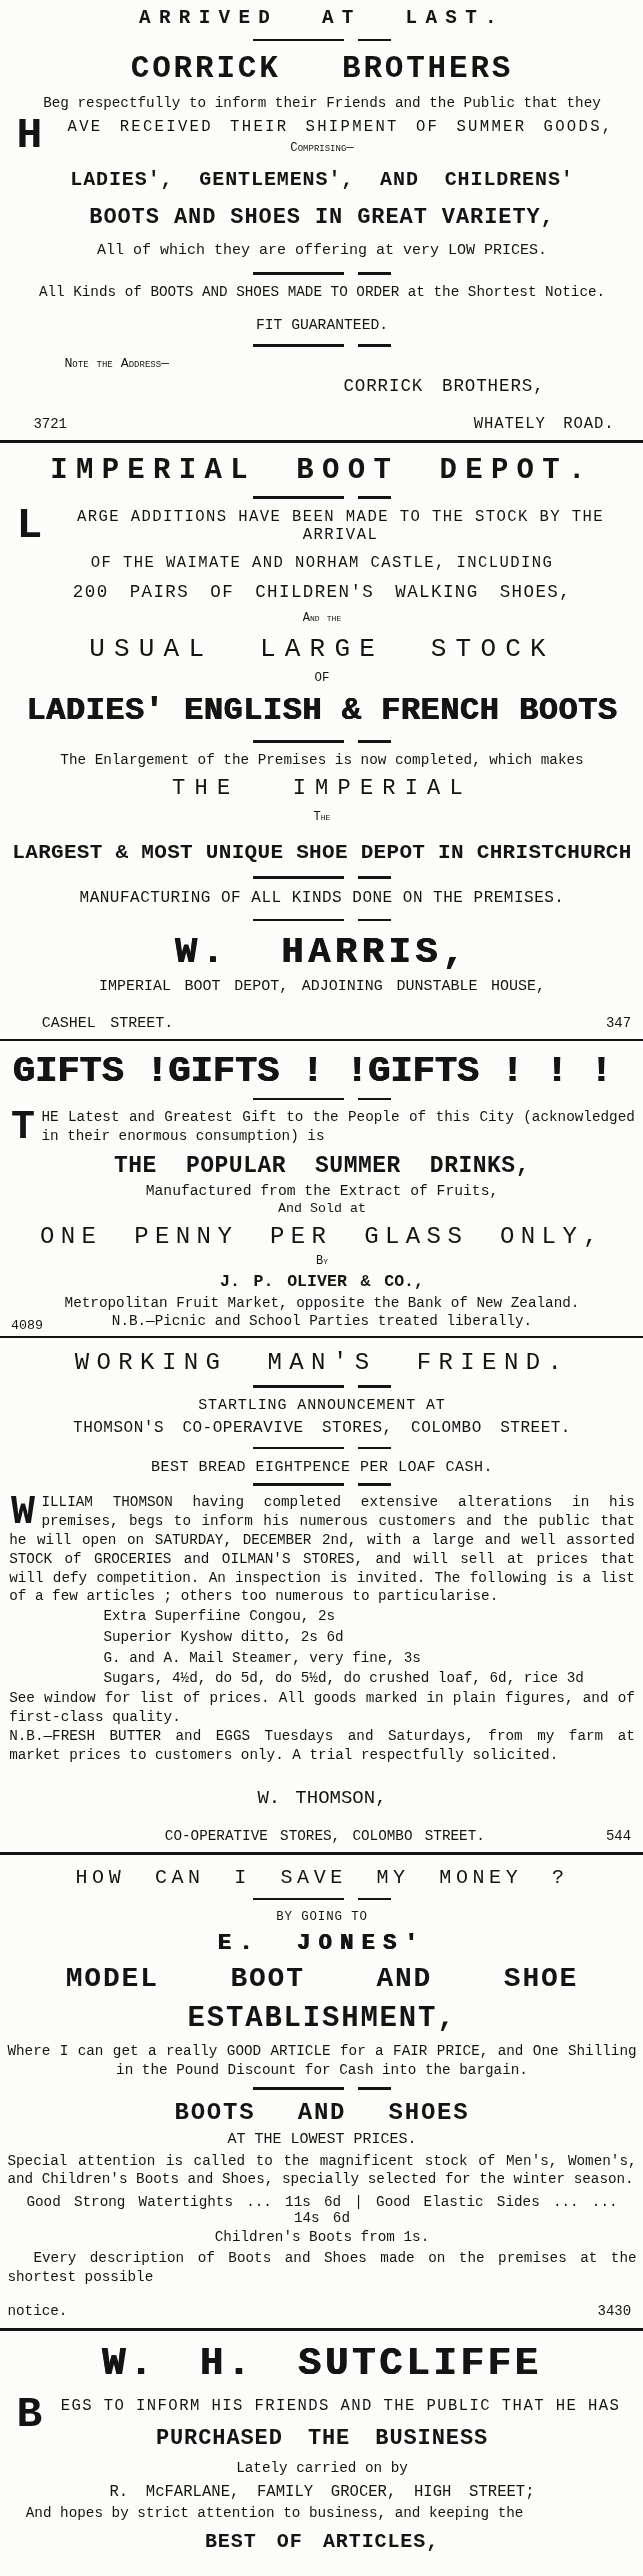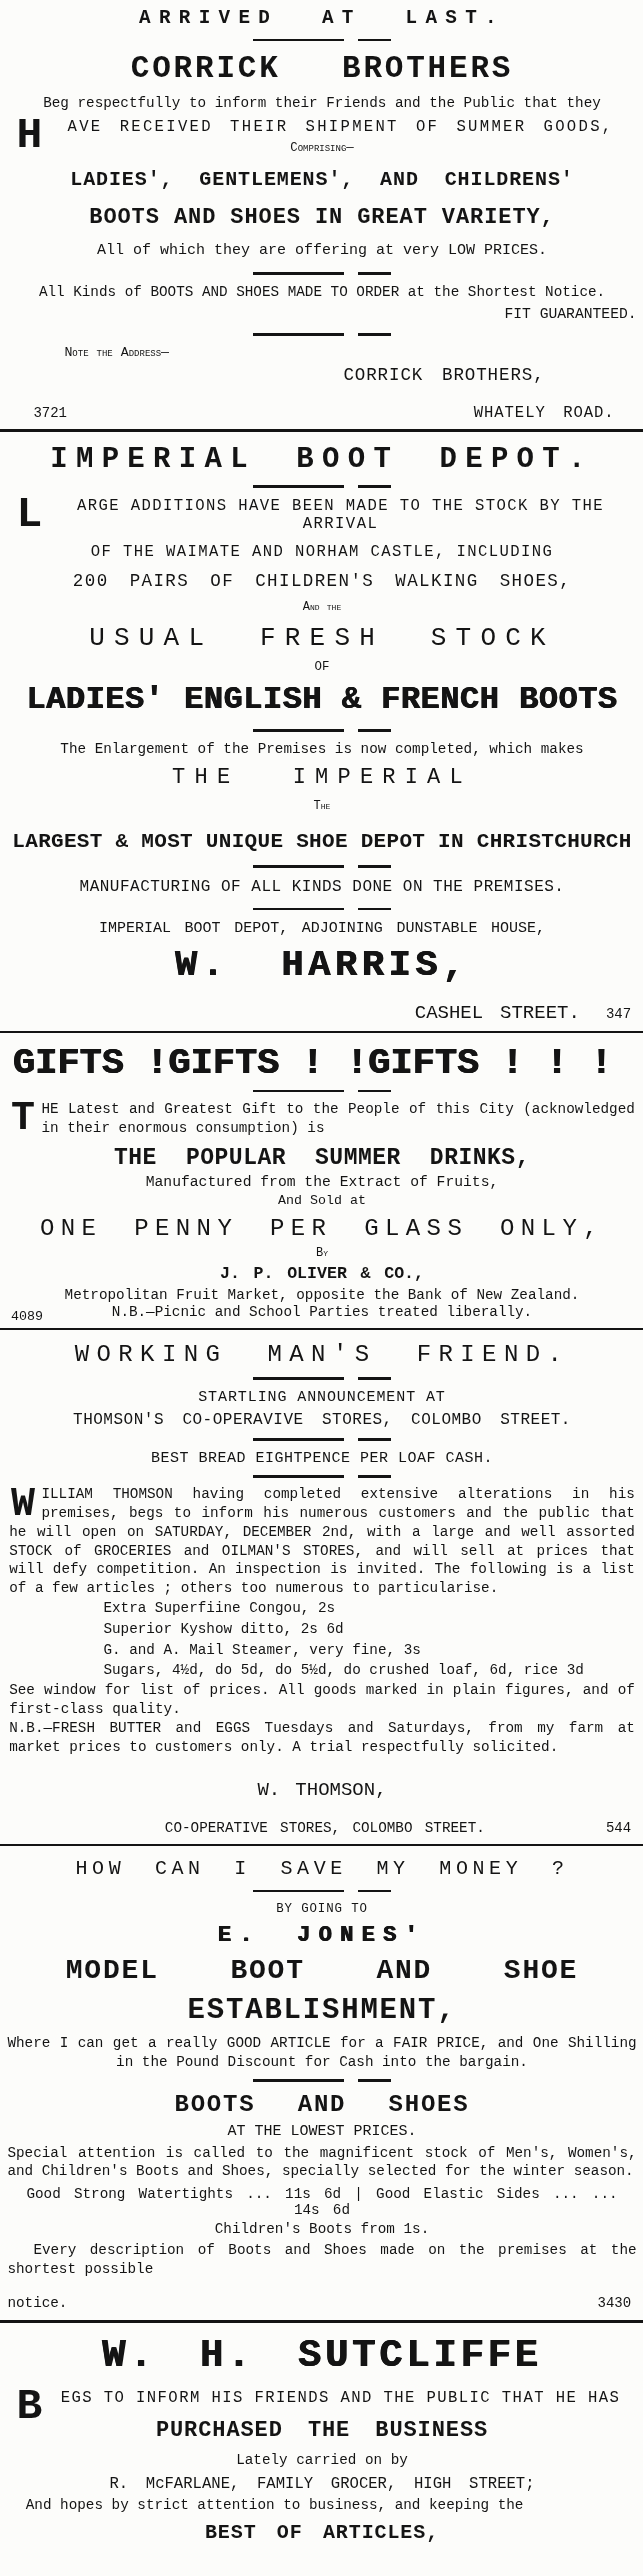--- a/index.html
+++ b/index.html
@@ -26,42 +26,42 @@
   .h-corrick{font-size:31px;font-weight:700;letter-spacing:2.8px;word-spacing:40px;margin-top:9.2px;}
   .t-intro{font-size:14.3px;margin-top:9.2px;}
   .drophead{position:relative;margin-top:7.4px;}
   .dropcap-abs{position:absolute;left:9.2px;top:-3.7px;font-size:43px;font-weight:700;line-height:1;}
   .cap-line{font-size:15.6px;letter-spacing:2.3px;word-spacing:5.5px;margin-left:37px;}
   .t-comprising{font-size:12.4px;margin-top:4.6px;}
   .h-ladies{font-size:20px;font-weight:700;word-spacing:13px;letter-spacing:0.9px;margin-top:13px;}
   .h-boots{font-size:22px;font-weight:700;letter-spacing:0.9px;margin-top:14.7px;}
   .t-low{font-size:15px;margin-top:12px;}
   .t-made{font-size:14.3px;margin-top:9.2px;}
-  .t-fit{font-size:14.7px;margin-top:6px;text-align:right;}
+  .t-fit{font-size:14.7px;margin-top:17px;}
   .t-note{font-size:13.3px;text-align:left;padding-left:57px;margin-top:5.5px;}
   .t-sig-corrick{font-size:17.5px;text-align:left;padding-left:336px;margin-top:4.6px;letter-spacing:0.9px;word-spacing:7.4px;}
   .numline{display:flex;justify-content:space-between;align-items:baseline;margin-top:3.7px;}
   .t-adnum{font-size:14px;padding-left:26px;margin-top:16px;}
   .t-whately{font-size:15.6px;letter-spacing:0.9px;word-spacing:7.4px;padding-right:22px;}
   .h-imperial{font-size:29px;font-weight:700;letter-spacing:8.3px;word-spacing:14.7px;margin-top:11px;}
   .cap-line2{font-size:15.6px;letter-spacing:1.4px;margin-left:37px;}
   .t-waimate{font-size:15.6px;letter-spacing:1.4px;margin-top:10px;}
   .t-pairs{font-size:17.5px;letter-spacing:1.4px;word-spacing:9.2px;margin-top:10px;}
   .t-andthe{font-size:12px;margin-top:9.2px;}
   .h-usual{font-size:26px;letter-spacing:9.2px;word-spacing:22px;margin-top:9.2px;}
   .t-of{font-size:12.4px;margin-top:6.4px;}
   .h-ladiesboots{font-size:32px;margin-top:7.4px;letter-spacing:0.5px;}
   .t-enlarge{font-size:14.3px;margin-top:8.3px;}
   .h-theimperial{font-size:22px;letter-spacing:9.2px;word-spacing:31px;margin-top:8.3px;}
   .t-the{font-size:12px;margin-top:8.3px;}
   .h-largest{font-size:21px;font-weight:700;margin-top:17px;letter-spacing:0.3px;}
   .t-manuf{font-size:16px;letter-spacing:0.5px;margin-top:10px;}
   .h-harris{font-size:37px;letter-spacing:4.6px;word-spacing:26px;margin-top:7.4px;}
   .t-harris1{font-size:15px;word-spacing:4.6px;margin-top:5.5px;}
-  .t-cashel{font-size:19px;word-spacing:5.5px;flex:1;text-align:right;}
+  .t-cashel{font-size:15px;word-spacing:5.5px;flex:1;text-align:left;}
   .gifts-row{display:flex;justify-content:flex-start;padding:9.2px 5.5px 0 5.5px;}
   .gifts-row span{font-size:37px;}
   .para{font-size:14.3px;line-height:1.32;}
   .dropwrap{margin-top:7.4px;padding:0 1.8px;}
   .dropcap{float:left;font-size:40px;font-weight:700;line-height:0.85;margin:2.8px 6.4px 0 1.8px;}
   .h-drinks{font-size:23px;font-weight:700;word-spacing:14.7px;letter-spacing:0.5px;margin-top:7.4px;}
   .t-fruits{font-size:14.7px;margin-top:3.7px;}
   .t-soldat{font-size:13.3px;margin-top:2.8px;}
   .h-penny{font-size:24px;letter-spacing:6.4px;word-spacing:11px;margin-top:6.4px;}
   .t-by{font-size:12px;margin-top:4.6px;}
@@ -128,33 +128,33 @@
   <div class="sec">
     <div class="c h-imperial">IMPERIAL BOOT DEPOT.</div>
     <div class="rule-short"></div>
     <div class="drophead">
       <span class="dropcap-abs">L</span>
       <div class="c cap-line2">ARGE ADDITIONS HAVE BEEN MADE TO THE STOCK BY THE ARRIVAL</div>
       <div class="c t-waimate">OF THE WAIMATE AND NORHAM CASTLE, INCLUDING</div>
     </div>
     <div class="c t-pairs">200 PAIRS OF CHILDREN'S WALKING SHOES,</div>
     <div class="c sc t-andthe">And the</div>
-    <div class="c h-usual">USUAL FRESH STOCK</div>
+    <div class="c h-usual">USUAL LARGE STOCK</div>
     <div class="c t-of">OF</div>
     <div class="c fat h-ladiesboots">LADIES' ENGLISH &amp; FRENCH BOOTS</div>
     <div class="rule-short" style="margin-top:11px;"></div>
     <div class="c t-enlarge">The Enlargement of the Premises is now completed, which makes</div>
     <div class="c h-theimperial">THE IMPERIAL</div>
     <div class="c sc t-the">The</div>
     <div class="c h-largest">LARGEST &amp; MOST UNIQUE SHOE DEPOT IN CHRISTCHURCH</div>
     <div class="rule-short" style="margin-top:12px;"></div>
     <div class="c t-manuf">MANUFACTURING OF ALL KINDS DONE ON THE PREMISES.</div>
     <div class="rule-short" style="margin-top:12px;"></div>
+    <div class="c fat h-harris">W. HARRIS,</div>
     <div class="c t-harris1">IMPERIAL BOOT DEPOT, ADJOINING DUNSTABLE HOUSE,</div>
-    <div class="c fat h-harris">W. HARRIS,</div>
     <div class="numline">
       <span class="t-adnum" style="visibility:hidden;">.</span>
       <span class="t-cashel">CASHEL STREET.</span>
       <span class="t-adnum" style="padding-right:5.5px;">347</span>
     </div>
   </div>
   <div class="rule-full"></div>
 
   <div class="sec">
     <div class="gifts-row fat">

